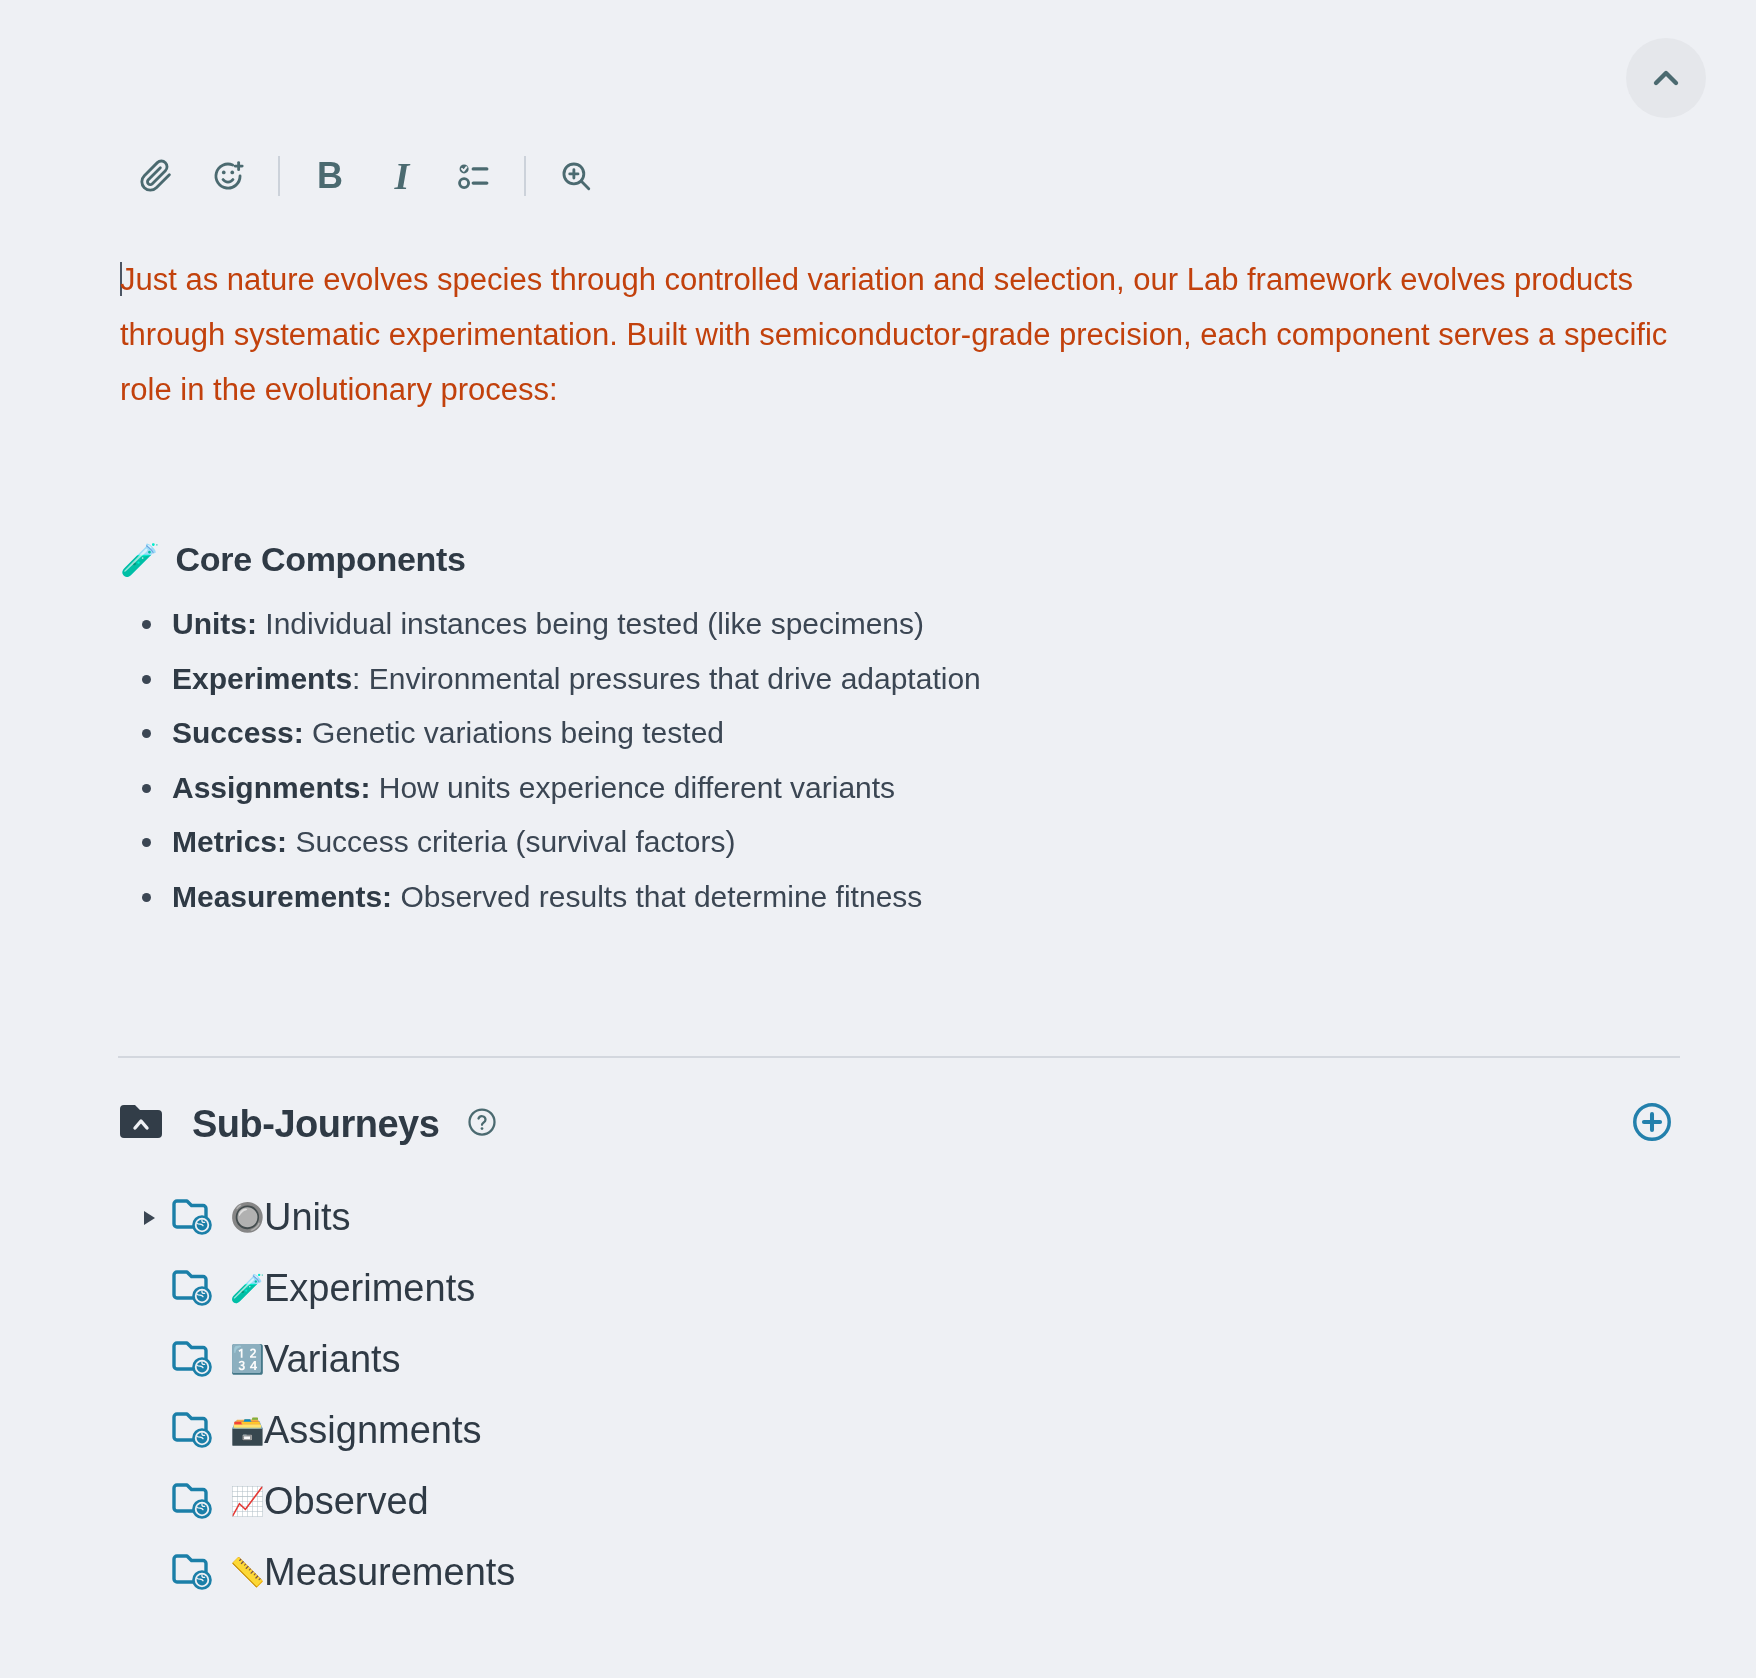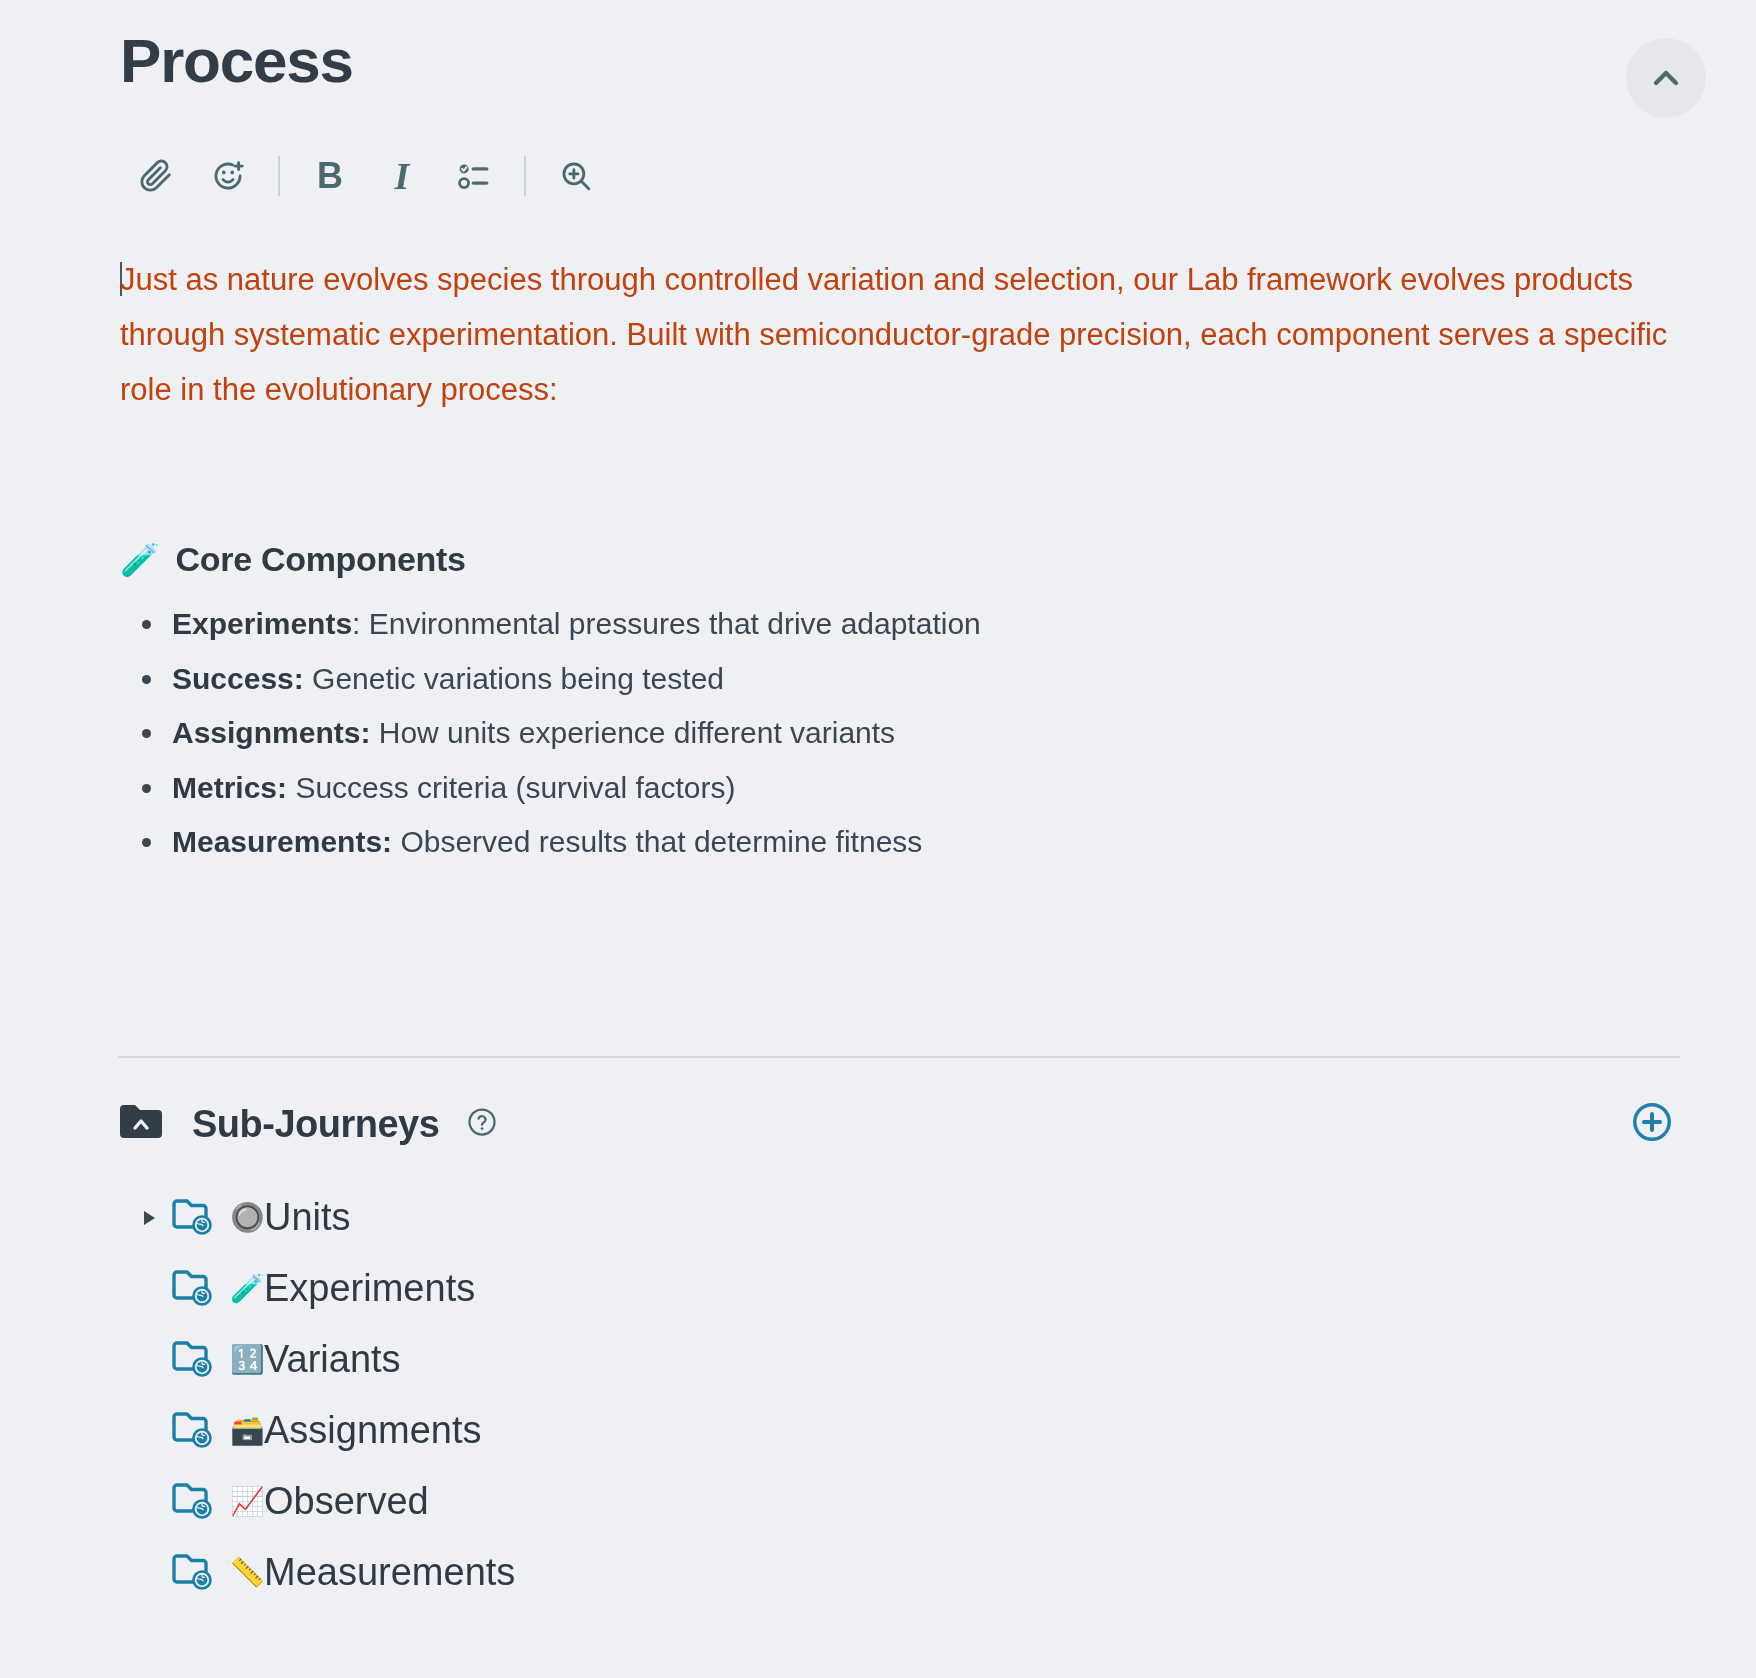--- a/index.html
+++ b/index.html
@@ -207,21 +207,20 @@
     font-size: 38px;
     color: #2f3a45;
   }
 </style>
 </head>
 <body>
 
 <div class="page">
 
   <div class="header">
-    <h1 class="page-title">Process</h1>
     <button class="collapse-btn">
       <span>
         <svg width="40" height="40" viewBox="0 0 24 24" fill="none" stroke="#4b6a70" stroke-width="2.6" stroke-linecap="round" stroke-linejoin="round">
           <polyline points="6 15 12 9 18 15"></polyline>
         </svg>
       </span>
     </button>
   </div>
 
   <div class="toolbar">
@@ -287,20 +286,21 @@
     <span class="caret"></span><span>Just as nature evolves species through controlled variation and selection, our Lab framework evolves products through systematic experimentation. Built with semiconductor-grade precision, each component serves a specific role in the evolutionary process:</span>
   </div>
 
   <div class="core-section">
     <div class="core-heading">
       <span class="emoji">🧪</span>
       <span>Core Components</span>
     </div>
 
     <ul class="core-list">
+      <li><b>Units:</b><span> Individual instances being tested (like specimens)</span></li>
       <li><b>Experiments</b><span>: Environmental pressures that drive adaptation</span></li>
       <li><b>Success:</b><span> Genetic variations being tested</span></li>
       <li><b>Assignments:</b><span> How units experience different variants</span></li>
       <li><b>Metrics:</b><span> Success criteria (survival factors)</span></li>
       <li><b>Measurements:</b><span> Observed results that determine fitness</span></li>
     </ul>
   </div>
 
   <div class="divider"></div>
 

